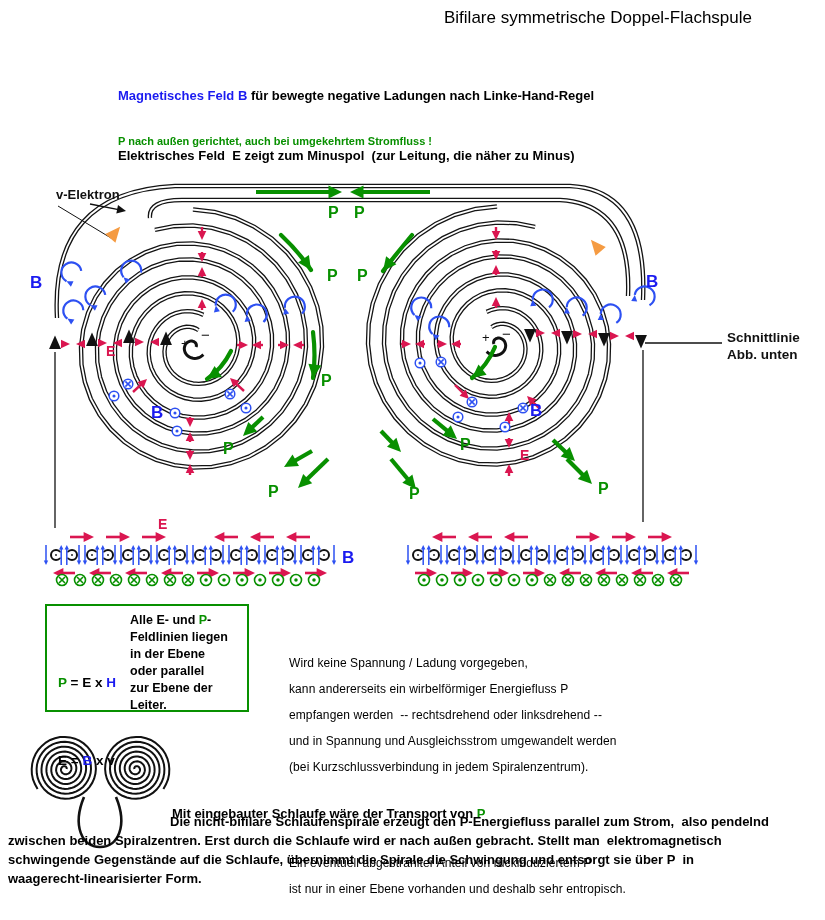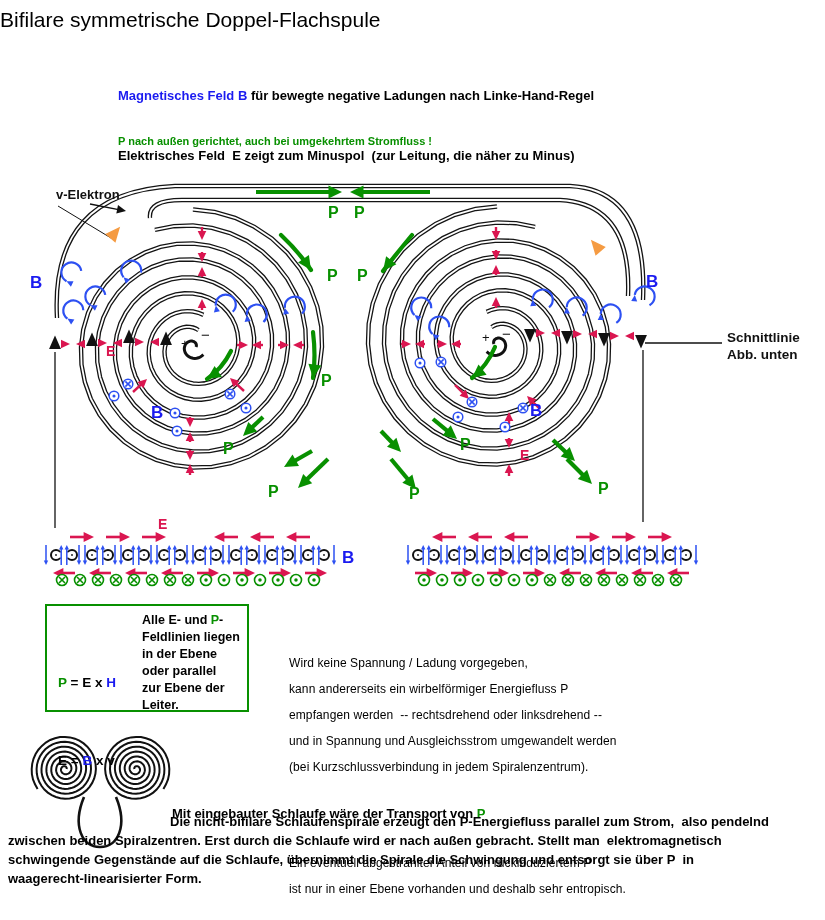--- a/index.html
+++ b/index.html
@@ -1,25 +1,25 @@
 <!DOCTYPE html>
 <html><head>
 <meta charset="utf-8">
 <style>
   html,body{margin:0;padding:0;background:#fff}
   body{width:825px;height:920px;position:relative;font-family:"Liberation Sans",sans-serif;color:#000;overflow:hidden}
   .abs{position:absolute}
   .gr{color:#089000}.bl{color:#1b1bf0}.rd{color:#000000}
-  #title{left:0;top:8px;width:752px;text-align:left;font-size:21px}
+  #title{left:0;top:8px;width:752px;text-align:right;font-size:17px}
   #info{left:118px;top:46px;font-size:13px;font-weight:bold;line-height:20px;white-space:pre}
   #headline{left:118px;top:135px;font-size:11px;font-weight:bold}
   #gfx{left:0;top:0}
   #box{left:45px;top:604px;width:200px;height:104px;border:2px solid #089000}
   #formulas{position:absolute;left:11px;top:12px;font-size:13.5px;font-weight:bold;line-height:26px;white-space:pre}
-  #boxnote{position:absolute;left:95px;top:6px;font-size:12.5px;font-weight:bold;line-height:17px;white-space:pre}
+  #boxnote{position:absolute;left:83px;top:6px;font-size:12.5px;font-weight:bold;line-height:17px;white-space:pre}
   #para{left:289px;top:598px;font-size:12px;line-height:26px;white-space:pre;letter-spacing:.1px}
   #para .p2{margin-top:18px}
   #caption{left:172px;top:769px;font-size:13px;font-weight:bold;line-height:18px;white-space:pre}
   #bottomtext{left:8px;top:812px;width:817px;font-size:13px;font-weight:bold;line-height:19px;white-space:pre;text-indent:162px}
   svg text{font-family:"Liberation Sans",sans-serif}
 </style>
 </head>
 <body>
 
 <svg id="gfx" class="abs" width="825" height="920">

